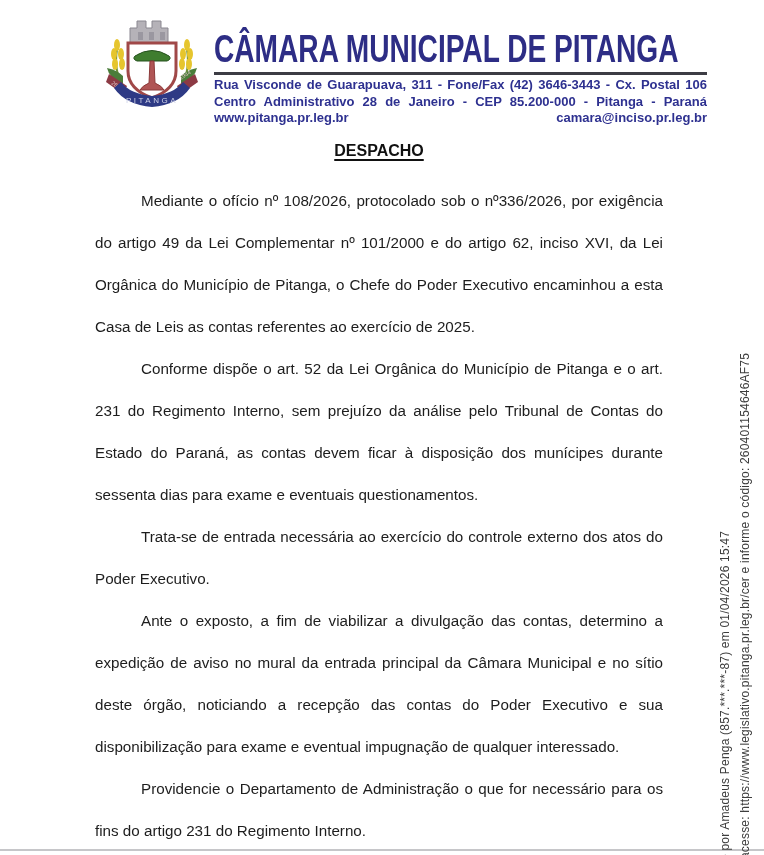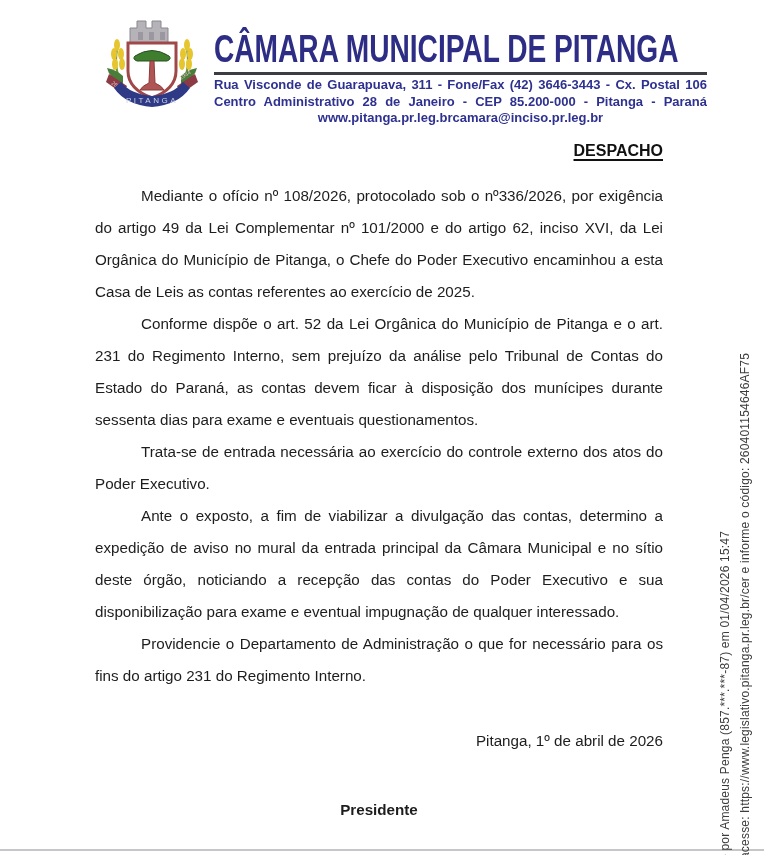--- a/index.html
+++ b/index.html
@@ -14,31 +14,31 @@
   .logo { position: absolute; left: 97px; top: 12px; width: 110px; height: 110px; }
   .header-text { position: absolute; left: 214px; top: 28px; width: 493px; }
   .org-title {
     white-space: nowrap; font-weight: bold; font-size: 38px; line-height: 42px;
     color: #2d2d85; transform: scaleX(0.74); transform-origin: 0 50%;
     font-family: "Liberation Sans", sans-serif;
   }
   .header-sep { margin-top: 2px; height: 3px; background: #3c3c44; width: 100%; }
   .addr { margin-top: 3px; font-weight: bold; font-size: 13px; line-height: 13.5px; color: #2e3190; }
   .addr-justify { text-align: justify; text-align-last: justify; }
-  .addr-row3 { display: flex; justify-content: center; }
+  .addr-row3 { display: flex; justify-content: space-between; }
 
   
   .doc { position: absolute; left: 95px; top: 130px; width: 568px; }
   .doc-title {
-    text-align: right; font-weight: bold; font-size: 16px; line-height: 22px;
+    text-align: center; font-weight: bold; font-size: 16px; line-height: 22px;
     color: #111; margin-top: 10px; margin-bottom: 18px;
     text-decoration: underline; text-decoration-thickness: 2px; text-underline-offset: 3px;
   }
   .doc p {
-    font-size: 15.2px; line-height: 32px; text-align: justify; text-indent: 46px;
+    font-size: 15.2px; line-height: 42px; text-align: justify; text-indent: 46px;
     color: #1d1d1d;
   }
   .dateline { text-align: right; font-size: 15.2px; line-height: 29.5px; margin-top: 34px; }
   .signature { margin-top: 40px; text-align: center; font-weight: bold; font-size: 15.2px; line-height: 27px; }
 
   
   .bottom-border { position: absolute; left: 0; top: 849px; width: 764px; height: 2px; background: #c6c6c9; }
 
   
   .stamp-line {

